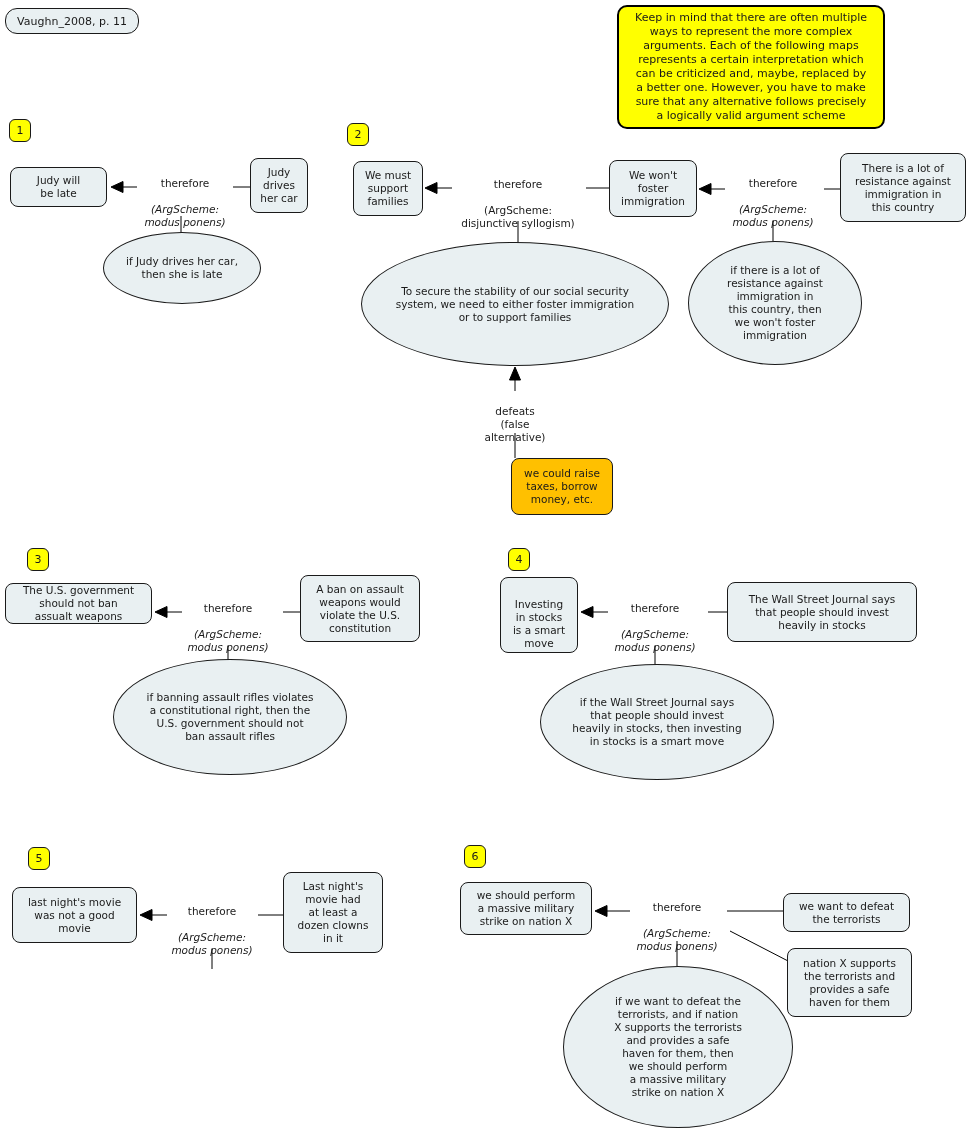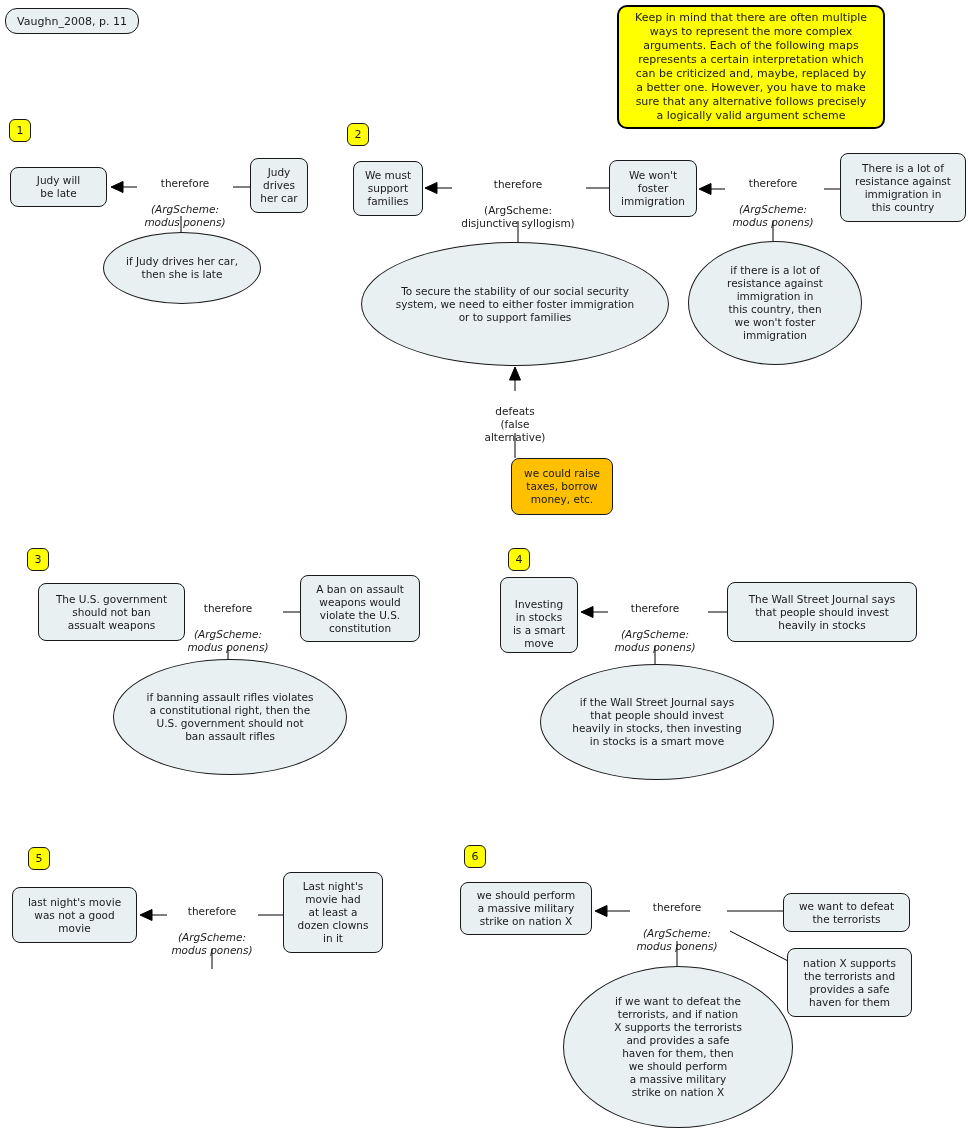--- a/index.html
+++ b/index.html
@@ -154,21 +154,21 @@
 alternative)</span>
   </div>
   <div class="node orange" style="left:466px;top:458px;width:102px;height:57px;">
     <span>we could raise
 taxes, borrow
 money, etc.</span></div>
 
   <div class="badge" style="left:27px;top:548px;">
     <span>3</span>
     </div>
-  <div class="node" style="left:5px;top:583px;width:147px;height:58px;margin-left:33px;">
+  <div class="node" style="left:5px;top:583px;width:147px;height:41px;">
     <span>The U.S. government
 should not ban
 assualt weapons</span></div>
   <div class="lbl" style="left:168px;top:589px;width:120px;">
     <span>therefore</span>
     <span class="it">(ArgScheme:
 modus ponens)</span>
   </div>
   <div class="node" style="left:300px;top:575px;width:120px;height:67px;">
     <span>A ban on assault

